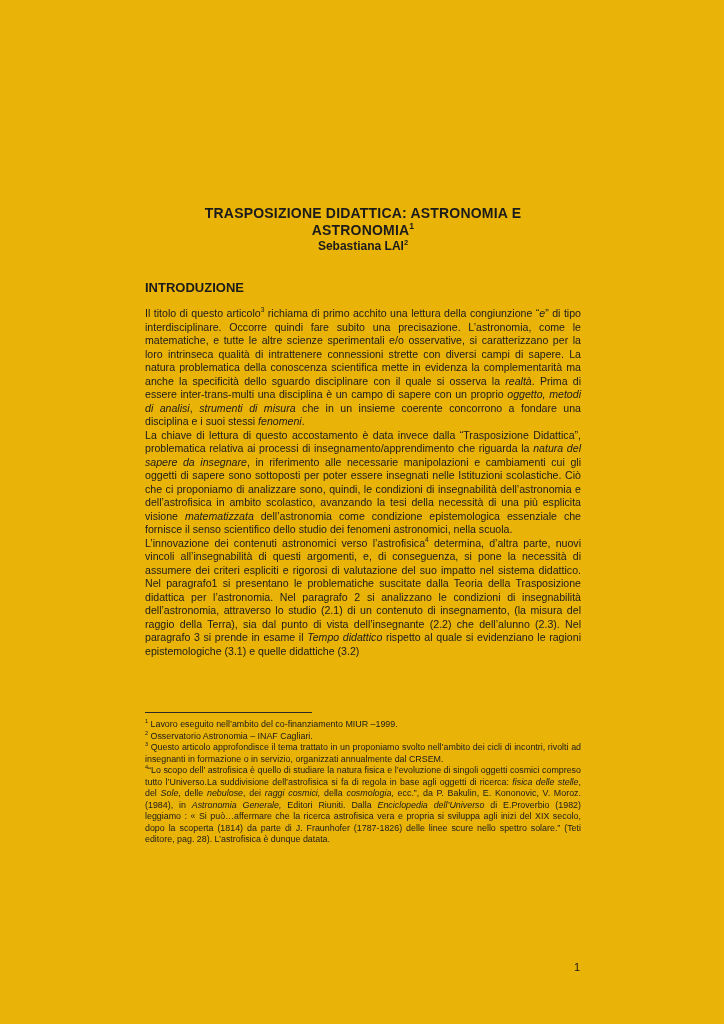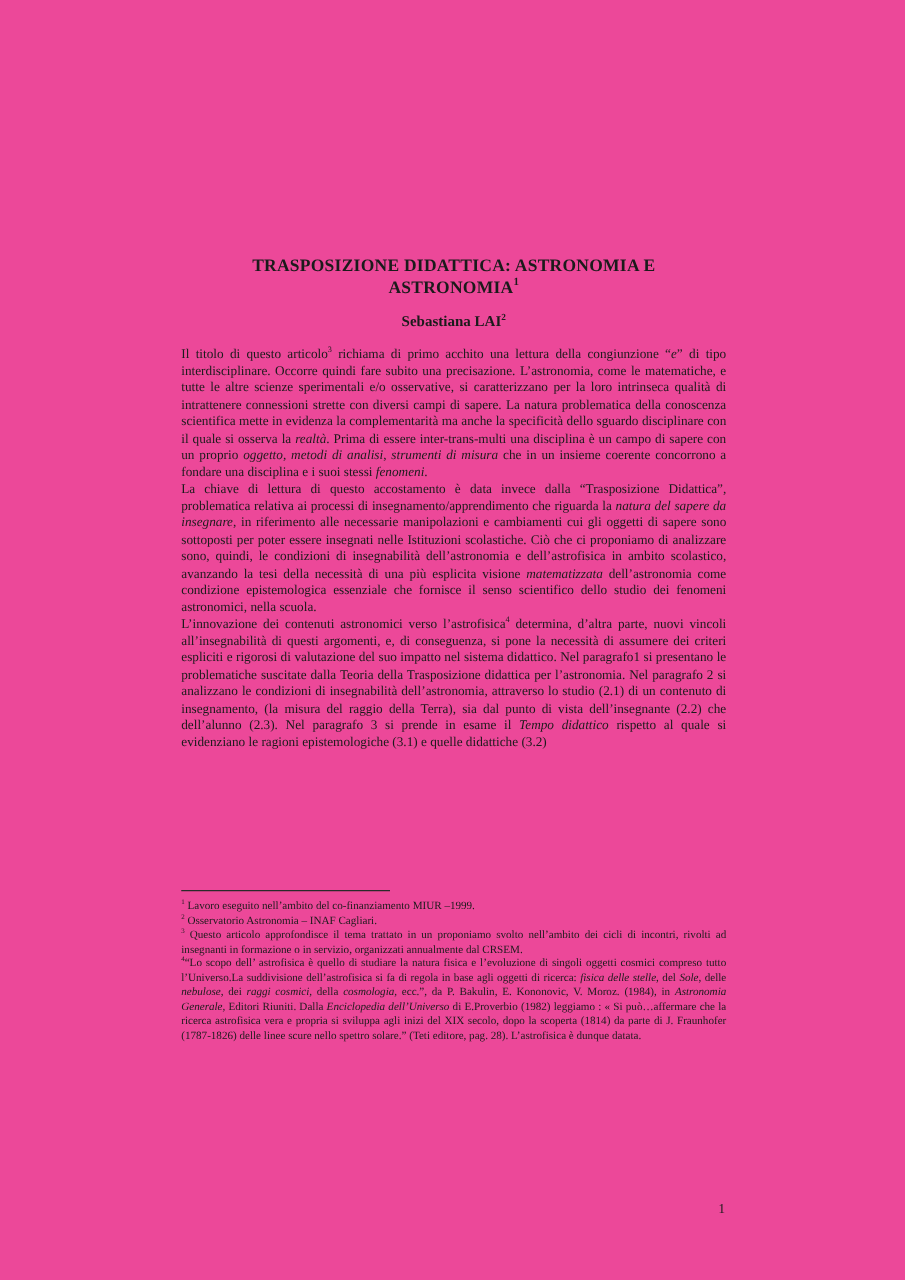--- a/index.html
+++ b/index.html
@@ -1,41 +1,40 @@
 <!DOCTYPE html>
 <html><head>
 <meta charset="utf-8">
 <style>
   * { margin: 0; padding: 0; box-sizing: border-box; }
   html, body { background: #ffffff; }
   .page {
     position: relative;
     width: 724px;
     height: 1024px;
-    background: #ec4899;
-    font-family: Liberation Serif, serif;
+    background: #eab308;
+    font-family: Liberation Sans, sans-serif;
     color: #1b1b1b;
     overflow: hidden;
   }
   .content {
     position: absolute;
     left: 145px;
     top: 0;
     width: 436px;
   }
   .title {
     padding-top: 205px;
     font-size: 14px;
     line-height: 17px;
     font-weight: bold;
     text-align: center;
     letter-spacing: 0.2px;
   }
   .author {
-    margin-top: 11px;
     font-size: 12px;
     font-weight: bold;
     text-align: center;
   }
   .section-heading {
     margin-top: 27px;
     font-size: 13px;
     line-height: 15px;
     font-weight: bold;
     text-align: left;
@@ -80,20 +79,21 @@
 
 <div class="page">
   <div class="content">
     <h1 class="title">
       <span>TRASPOSIZIONE DIDATTICA: ASTRONOMIA E</span><br>
       <span>ASTRONOMIA</span><sup>1</sup>
     </h1>
     <div class="author">
       <span>Sebastiana LAI</span><sup>2</sup>
     </div>
+    <h2 class="section-heading">INTRODUZIONE</h2>
     <div id="body-paragraphs">
         <p class="body-para"><span>Il titolo di questo articolo</span><sup>3</sup><span> richiama di primo acchito una lettura della congiunzione “</span><i>e</i><span>” di tipo interdisciplinare. Occorre quindi fare subito una precisazione. L’astronomia, come le matematiche, e tutte le altre scienze sperimentali e/o osservative, si caratterizzano per la loro intrinseca qualità di intrattenere connessioni strette con diversi campi di sapere. La natura problematica della conoscenza scientifica mette in evidenza la complementarità ma anche la specificità dello sguardo disciplinare con il quale si osserva la </span><i>realtà</i><span>. Prima di essere inter-trans-multi una disciplina è un campo di sapere con un proprio </span><i>oggetto, metodi di analisi</i><span>, </span><i>strumenti di misura</i><span> che in un insieme coerente concorrono a fondare una disciplina e i suoi stessi </span><i>fenomeni</i><span>.</span></p>
         <p class="body-para"><span>La chiave di lettura di questo accostamento è data invece dalla “Trasposizione Didattica”, problematica relativa ai processi di insegnamento/apprendimento che riguarda la </span><i>natura del sapere da insegnare</i><span>, in riferimento alle necessarie manipolazioni e cambiamenti cui gli oggetti di sapere sono sottoposti per poter essere insegnati nelle Istituzioni scolastiche. Ciò che ci proponiamo di analizzare sono, quindi, le condizioni di insegnabilità dell’astronomia e dell’astrofisica in ambito scolastico, avanzando la tesi della necessità di una più esplicita visione </span><i>matematizzata</i><span> dell’astronomia come condizione epistemologica essenziale che fornisce il senso scientifico dello studio dei fenomeni astronomici, nella scuola.</span></p>
         <p class="body-para"><span>L’innovazione dei contenuti astronomici verso l’astrofisica</span><sup>4</sup><span> determina, d’altra parte, nuovi vincoli all’insegnabilità di questi argomenti, e, di conseguenza, si pone la necessità di assumere dei criteri espliciti e rigorosi di valutazione del suo impatto nel sistema didattico. Nel paragrafo1 si presentano le problematiche suscitate dalla Teoria della Trasposizione didattica per l’astronomia. Nel paragrafo 2 si analizzano le condizioni di insegnabilità dell’astronomia, attraverso lo studio (2.1) di un contenuto di insegnamento, (la misura del raggio della Terra), sia dal punto di vista dell’insegnante (2.2) che dell’alunno (2.3). Nel paragrafo 3 si prende in esame il </span><i>Tempo didattico</i><span> rispetto al quale si evidenziano le ragioni epistemologiche (3.1) e quelle didattiche (3.2)</span></p>
       </div>
   </div>
 
   <div class="footnotes">
     <div class="fn-sep"></div>
     <div id="footnote-list">

